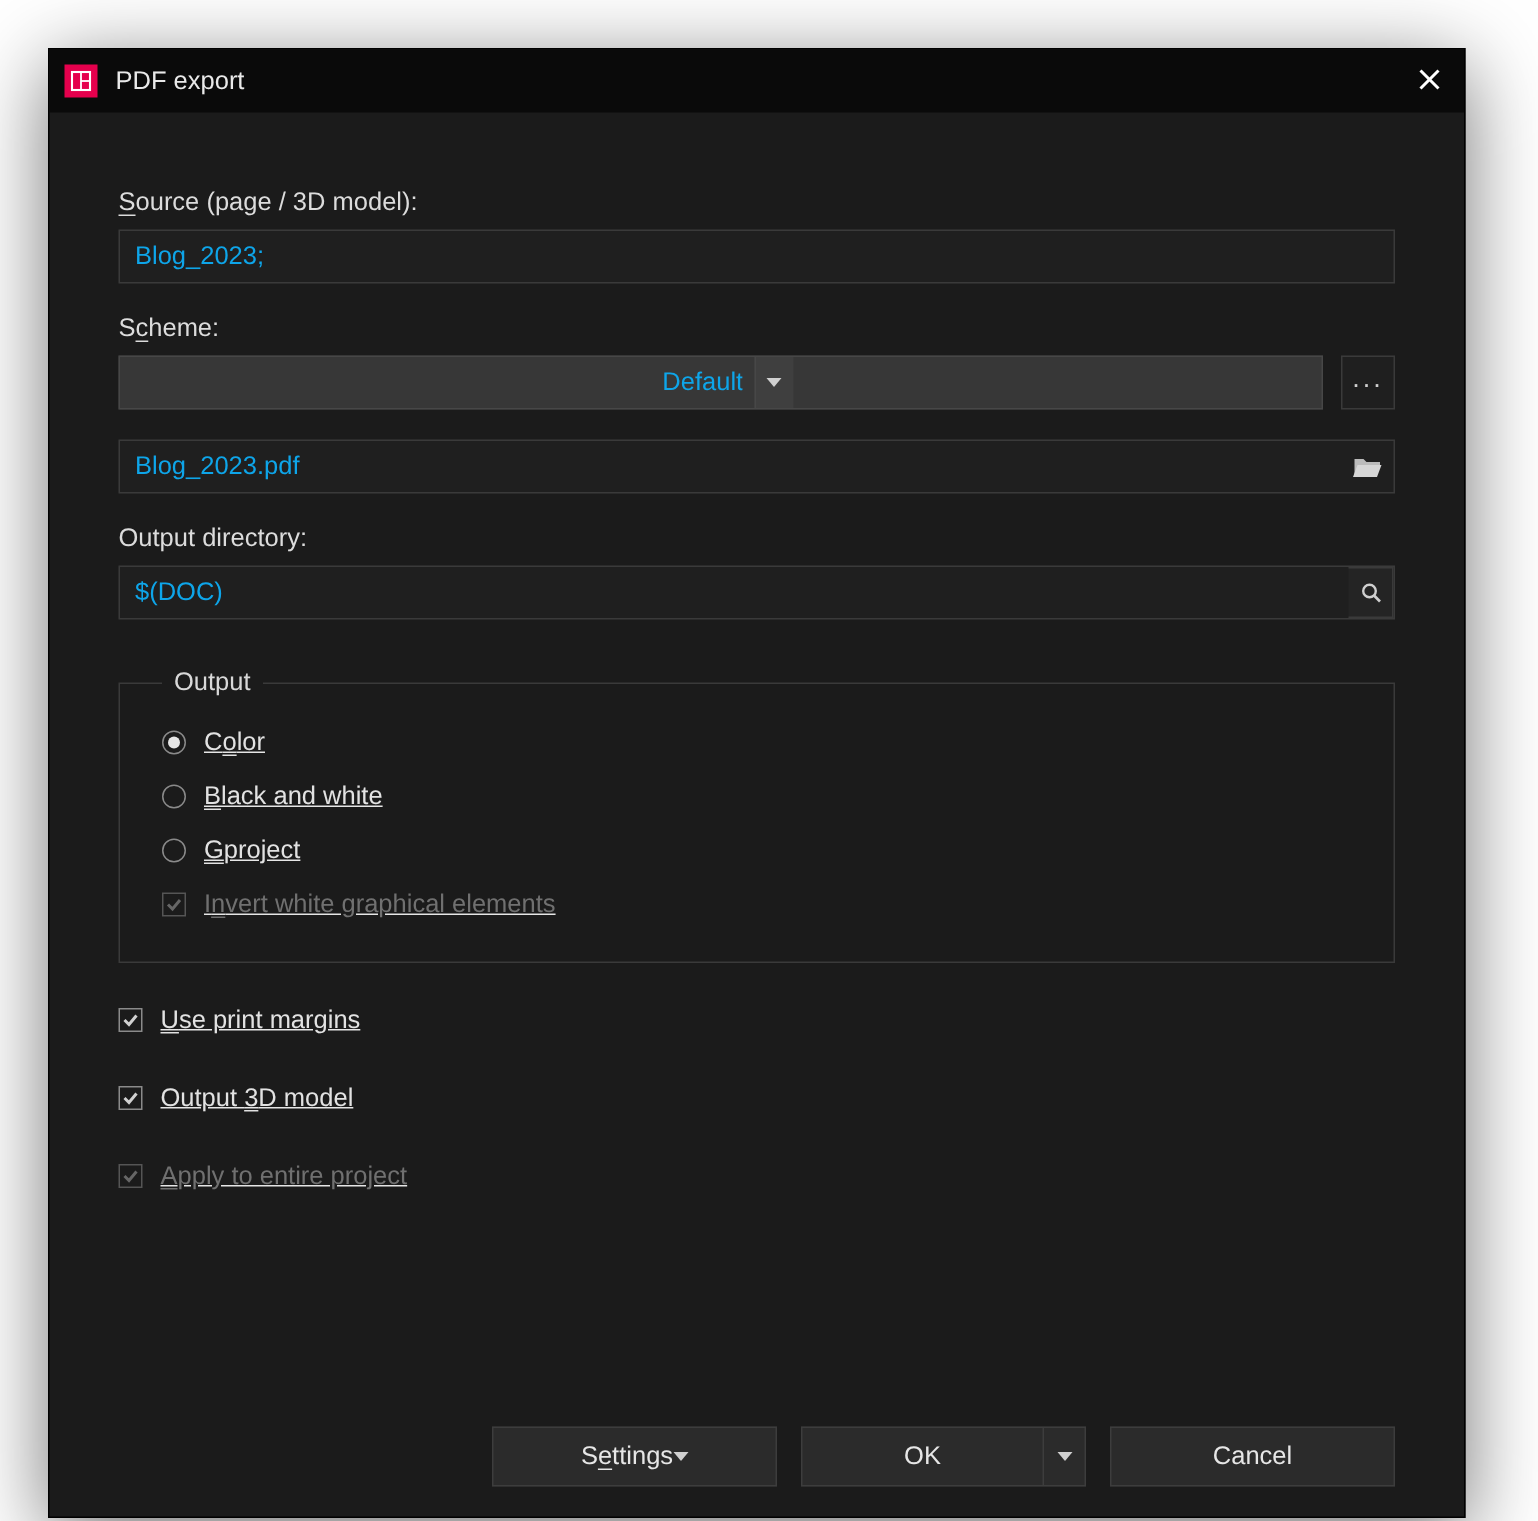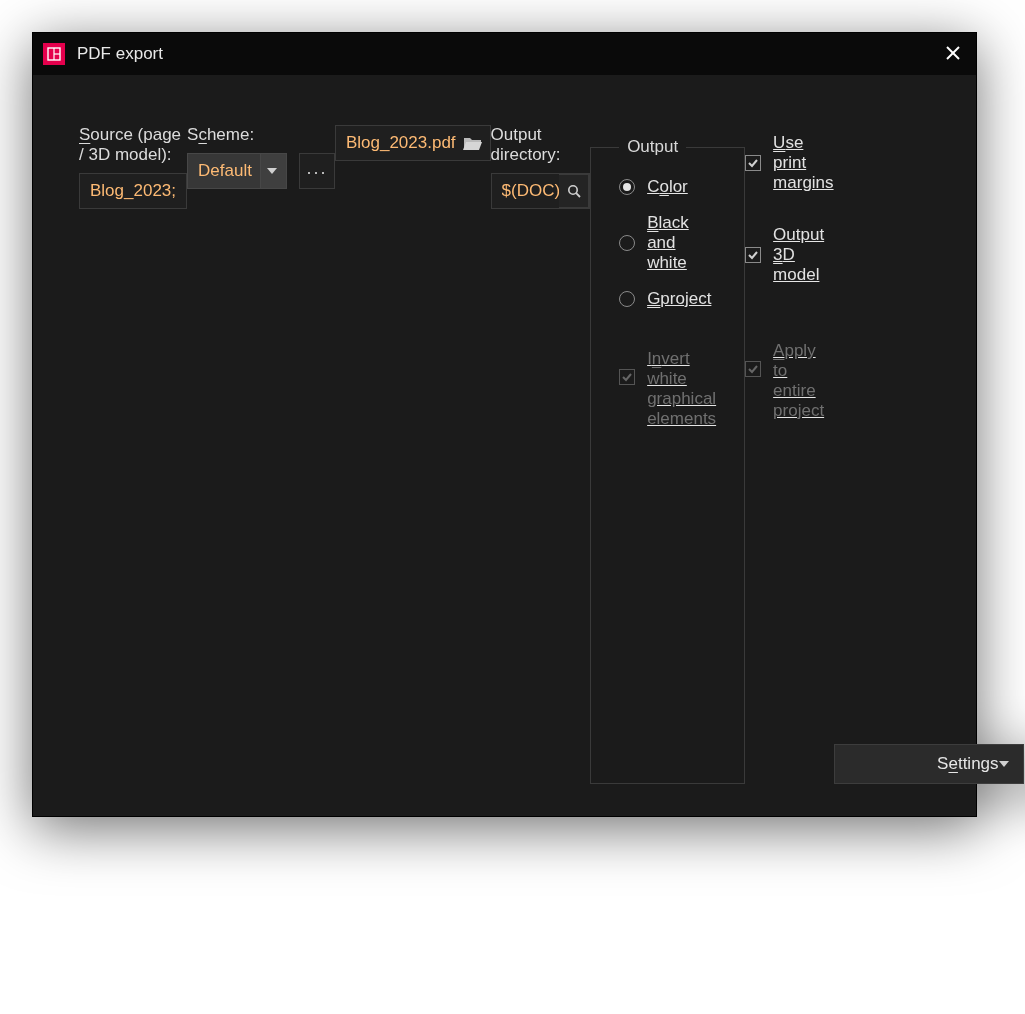--- a/index.html
+++ b/index.html
@@ -10,21 +10,21 @@
     font-size: 16px;
     color: #e6e6e6;
   }
   .shadow-wrap {
     position: absolute;
     left: 32px; top: 32px;
     width: 945px; height: 919px;
     filter: drop-shadow(0 12px 28px rgba(0,0,0,0.55));
   }
   .dialog {
-    width: 945px; height: 785px;
+    width: 945px; height: 980px;
     background: #1b1b1b;
     border: 1px solid #000;
     display: flex; flex-direction: column;
   }
   .titlebar {
     height: 42px;
     background: #0a0a0a;
     display: flex; align-items: center;
     padding: 0 10px;
     gap: 12px;
@@ -35,22 +35,22 @@
     display: flex; align-items: center; justify-content: center;
     color: #fff;
   }
   .app-badge svg { display:block; }
   .titlebar .title { color: #e9e9e9; font-size: 17px; }
   .titlebar .spacer { flex: 1; }
   .close-x { color: #fff; font-size: 18px; padding: 2px 6px; cursor: pointer; }
 
   .body {
     flex: 1;
-    padding: 30px 46px 32px 46px;
-    display: flex; flex-direction: row; border-radius: 15px;
+    padding: 30px 46px 20px 46px;
+    display: flex; flex-direction: column; border-radius: 15px;
   }
 
   .field { margin-top: 20px; }
   .field:first-child { margin-top: 20px; }
   .label { color: #dcdcdc; font-size: 17px; margin-bottom: 8px; display:block; }
 
   .underline { text-decoration: underline; text-underline-offset: 3px; }
 
   .row { display: flex; align-items: stretch; gap: 12px; }
 
@@ -58,23 +58,23 @@
     flex: 1;
     border: 1px solid #3a3a3a;
     background: #1f1f1f;
     height: 36px;
     display: flex; align-items: center;
     padding: 0 10px;
   }
   .input-box.combo {
     background: #373737;
     border: 1px solid #474747;
-    justify-content: space-between;
-  }
-  .input-text { color: #fdba74; font-size: 17px; white-space: nowrap; overflow: hidden; }
+    justify-content: center;
+  }
+  .input-text { color: #0ea5e9; font-size: 17px; white-space: nowrap; overflow: hidden; }
   .combo-caret {
     width: 26px; height: 100%;
     display:flex; align-items:center; justify-content:center;
     border-left: 1px solid #474747;
     margin-left: 8px;
     margin-right: -10px;
     padding-right: 2px;
     background: #3f3f3f;
   }
 
@@ -119,21 +119,21 @@
     display:flex; align-items:center; justify-content:center;
   }
   .radio { border-radius: 50%; }
   .radio.selected::after {
     content:""; width:8px; height:8px; border-radius:50%; background:#e6e6e6;
   }
   .check.selected svg { display:block; }
   .check svg { display:none; stroke:#d0d0d0; }
   .disabled .radio, .disabled .check { border-color:#555; }
   .disabled .check svg { stroke:#666; }
-  .disabled .opt-label { color:#707070;margin-top:24px; }
+  .disabled .opt-label { color:#707070; }
   .opt-label { color:#e2e2e2; font-size:17px; }
 
   .checks-block { margin-top: 28px; display:flex; flex-direction:column; gap: 16px; }
 
   .button-row {
     margin-top: auto;
     padding-top: 26px;
     display:flex; justify-content:flex-end; gap: 16px;
   }
   .btn {
@@ -146,21 +146,21 @@
     cursor:pointer;
     min-width: 190px;
   }
   .btn.split { position:relative; padding-right: 0; min-width: 190px; }
   .btn.split .btn-main { flex:1; display:flex; align-items:center; justify-content:center; height:100%; }
   .btn.split .btn-drop {
     width: 28px; height:100%;
     border-left:1px solid #3d3d3d;
     display:flex; align-items:center; justify-content:center;
   }
-  .btn.settings { justify-content: flex-end; padding: 0 14px; }
+  .btn.settings { justify-content: center; padding: 0 14px; }
   .btn.settings .btn-drop-inline { display:flex; align-items:center; }
   .caret-down { width:0; height:0; border-left:5px solid transparent; border-right:5px solid transparent; border-top:6px solid #d0d0d0; }
 
   svg { overflow: visible; }
 </style>
 </head>
 <body>
 
 <div class="shadow-wrap">
 <div class="dialog">

